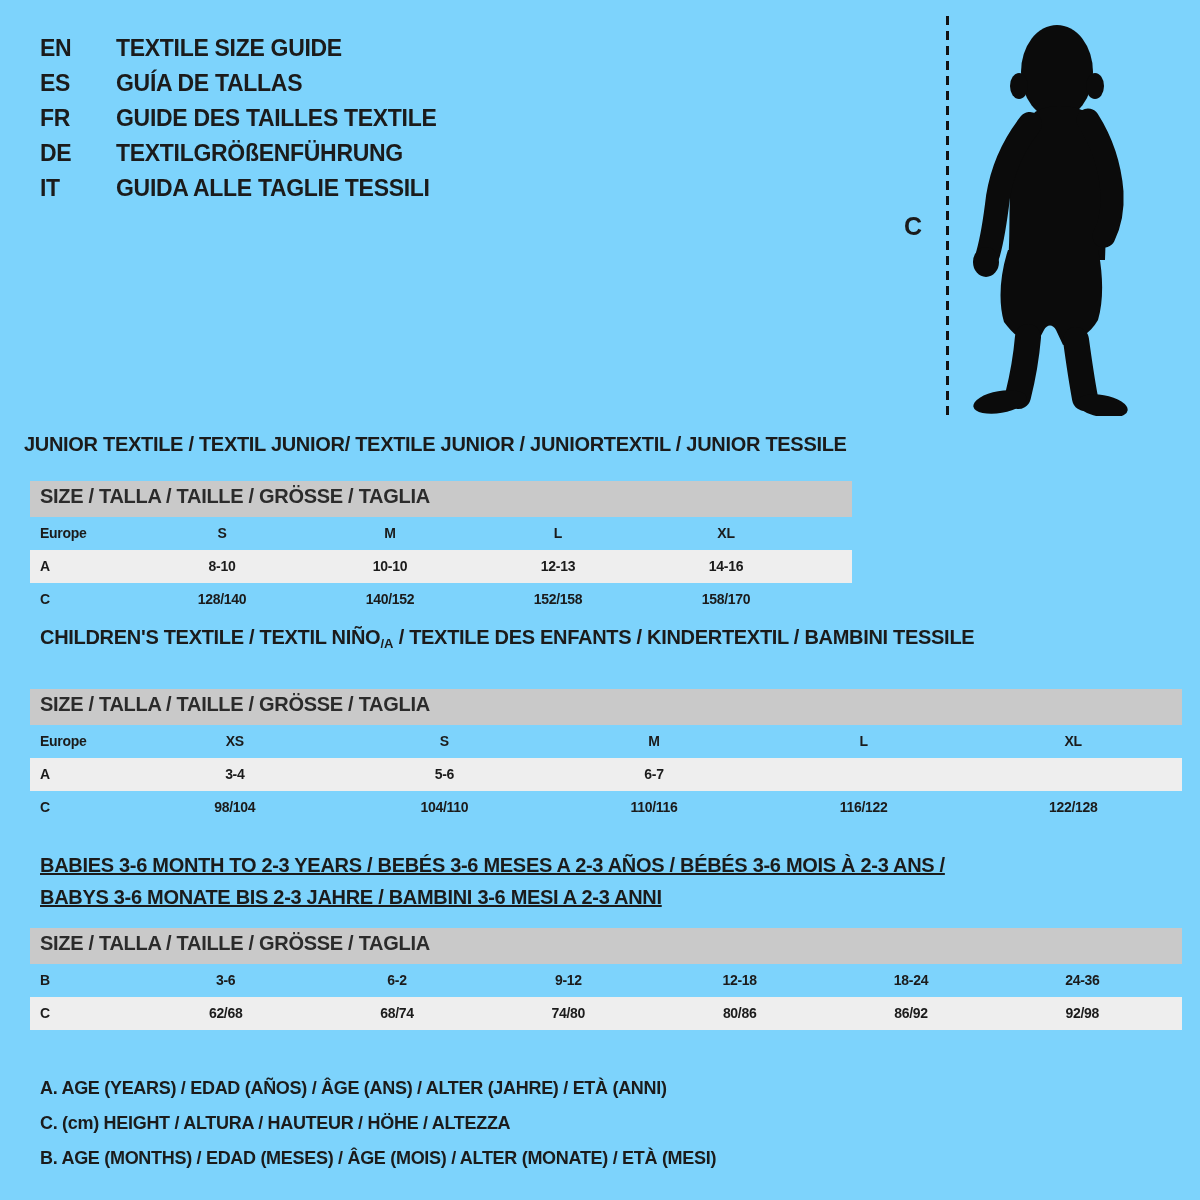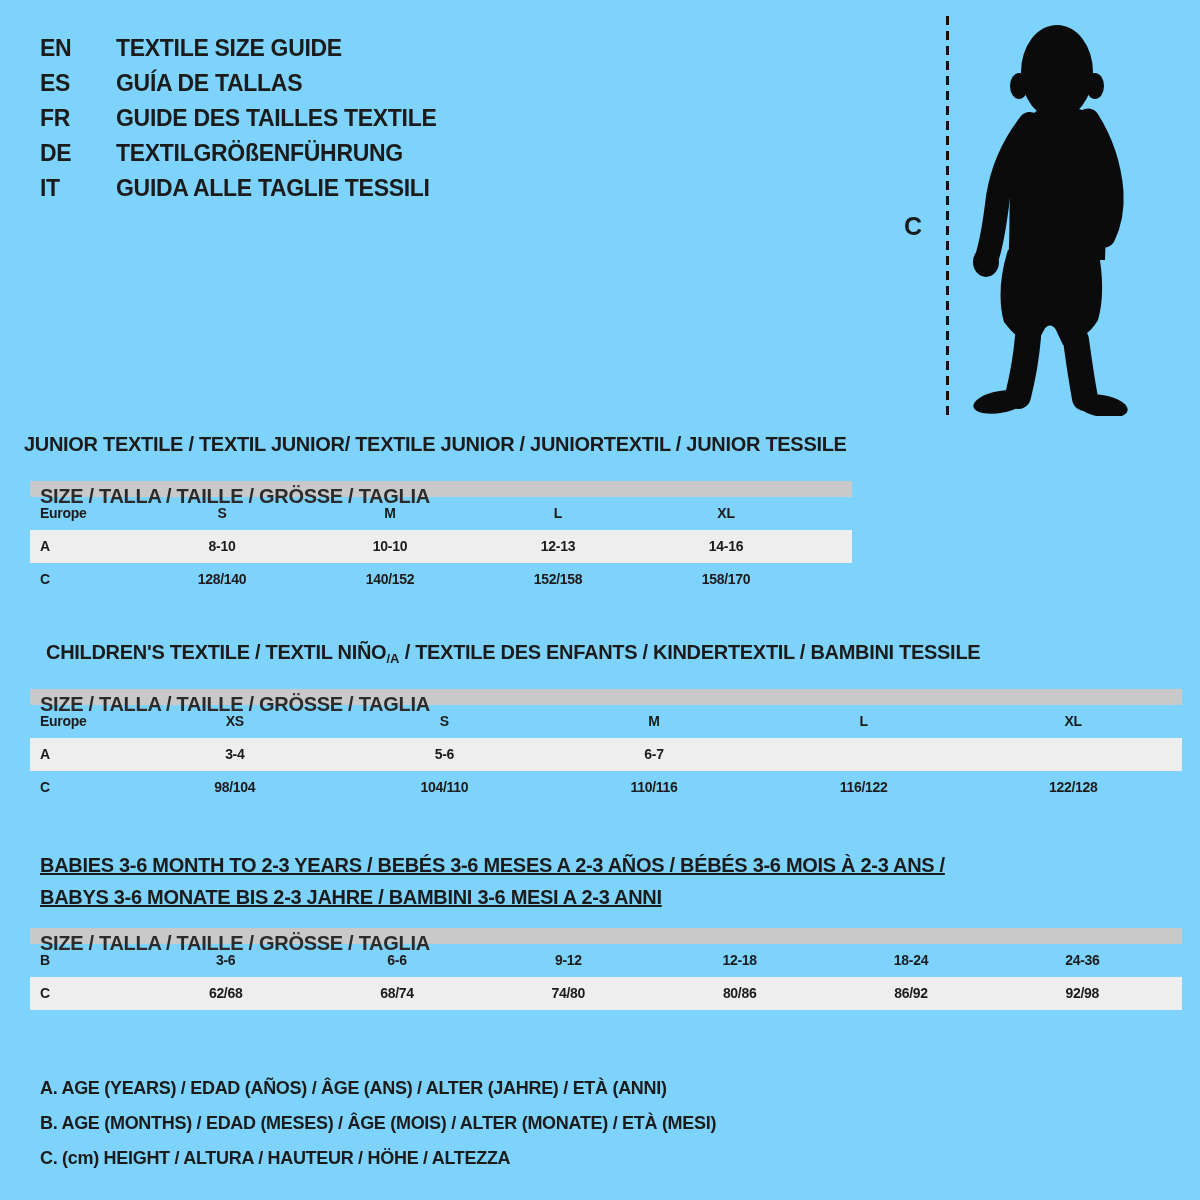--- a/index.html
+++ b/index.html
@@ -22,21 +22,21 @@
   .measure-label{position:absolute;left:904px;top:212px;font-size:25px;}
   .baby{position:absolute;left:960px;top:12px;}
   
   .ttitle{position:absolute;font-size:20px;letter-spacing:-0.3px;white-space:nowrap;}
   .bb-title{line-height:32px;text-decoration:underline;}
   .table{position:absolute;--band:#c9c9c9;--shade:#eeeeee;}
   .t-junior{left:30px;top:481px;width:822px;--labelw:108px;--padr:42px;}
   .t-children{left:30px;top:689px;width:1152px;--labelw:100px;--padr:4px;}
   .t-babies{left:30px;top:928px;width:1152px;--labelw:110px;--padr:14px;}
   .size-head{
-    height:16px;line-height:30px;background:var(--band);color:#2b2b2b;
+    height:36px;line-height:30px;background:var(--band);color:#2b2b2b;
     padding-left:10px;font-size:20px;letter-spacing:-0.3px;
   }
   .trow{display:grid;height:33px;line-height:33px;font-size:14px;letter-spacing:-0.3px;}
   .trow.shade{background:var(--shade);}
   .tcell.label{padding-left:10px;text-align:left;}
   .tcell.val{text-align:center;}
   .sub{font-size:13px;vertical-align:-4px;letter-spacing:0;}
   
   .legend{position:absolute;left:40px;top:1071px;font-size:18px;line-height:35px;letter-spacing:-0.3px;white-space:nowrap;}
 </style>
@@ -98,21 +98,21 @@
         <div class="trow" style="grid-template-columns: var(--labelw) repeat(4, 1fr) var(--padr);">
           <div class="tcell label">C</div>
           <div class="tcell val">128/140</div>
           <div class="tcell val">140/152</div>
           <div class="tcell val">152/158</div>
           <div class="tcell val">158/170</div>
         </div>
       </div>
   </div>
 
-  <div class="ttitle" style="left:40px;top:641px;margin-left:6px;">
+  <div class="ttitle" style="left:40px;top:626px;">
     <span>CHILDREN'S TEXTILE / TEXTIL NIÑO</span><span class="sub">/A</span><span> / TEXTILE DES ENFANTS / KINDERTEXTIL / BAMBINI TESSILE</span>
   </div>
   <div class="table t-children">
     <div class="size-head">SIZE / TALLA / TAILLE / GRÖSSE / TAGLIA</div>
     <div>
         <div class="trow" style="grid-template-columns: var(--labelw) repeat(5, 1fr) var(--padr);">
           <div class="tcell label">Europe</div>
           <div class="tcell val">XS</div>
           <div class="tcell val">S</div>
           <div class="tcell val">M</div>
@@ -139,37 +139,37 @@
   <div class="ttitle bb-title" style="left:40px;top:849px;">
     <div>BABIES 3-6 MONTH TO 2-3 YEARS / BEBÉS 3-6 MESES A 2-3 AÑOS / BÉBÉS 3-6 MOIS À 2-3 ANS /</div>
     <div>BABYS 3-6 MONATE BIS 2-3 JAHRE / BAMBINI 3-6 MESI A 2-3 ANNI</div>
   </div>
   <div class="table t-babies">
     <div class="size-head">SIZE / TALLA / TAILLE / GRÖSSE / TAGLIA</div>
     <div>
         <div class="trow" style="grid-template-columns: var(--labelw) repeat(6, 1fr) var(--padr);">
           <div class="tcell label">B</div>
           <div class="tcell val">3-6</div>
-          <div class="tcell val">6-6</div>
+          <div class="tcell val">6-2</div>
           <div class="tcell val">9-12</div>
           <div class="tcell val">12-18</div>
           <div class="tcell val">18-24</div>
           <div class="tcell val">24-36</div>
         </div>
         <div class="trow shade" style="grid-template-columns: var(--labelw) repeat(6, 1fr) var(--padr);">
           <div class="tcell label">C</div>
           <div class="tcell val">62/68</div>
           <div class="tcell val">68/74</div>
           <div class="tcell val">74/80</div>
           <div class="tcell val">80/86</div>
           <div class="tcell val">86/92</div>
           <div class="tcell val">92/98</div>
         </div>
       </div>
   </div>
 
   <div class="legend">
     <div>A. AGE (YEARS) / EDAD (AÑOS) / ÂGE (ANS) / ALTER (JAHRE) / ETÀ (ANNI)</div>
+    <div>C. (cm) HEIGHT / ALTURA / HAUTEUR / HÖHE / ALTEZZA</div>
     <div>B. AGE (MONTHS) / EDAD (MESES) / ÂGE (MOIS) / ALTER (MONATE) / ETÀ (MESI)</div>
-    <div>C. (cm) HEIGHT / ALTURA / HAUTEUR / HÖHE / ALTEZZA</div>
   </div>
 
 </div>
 
 </body></html>

